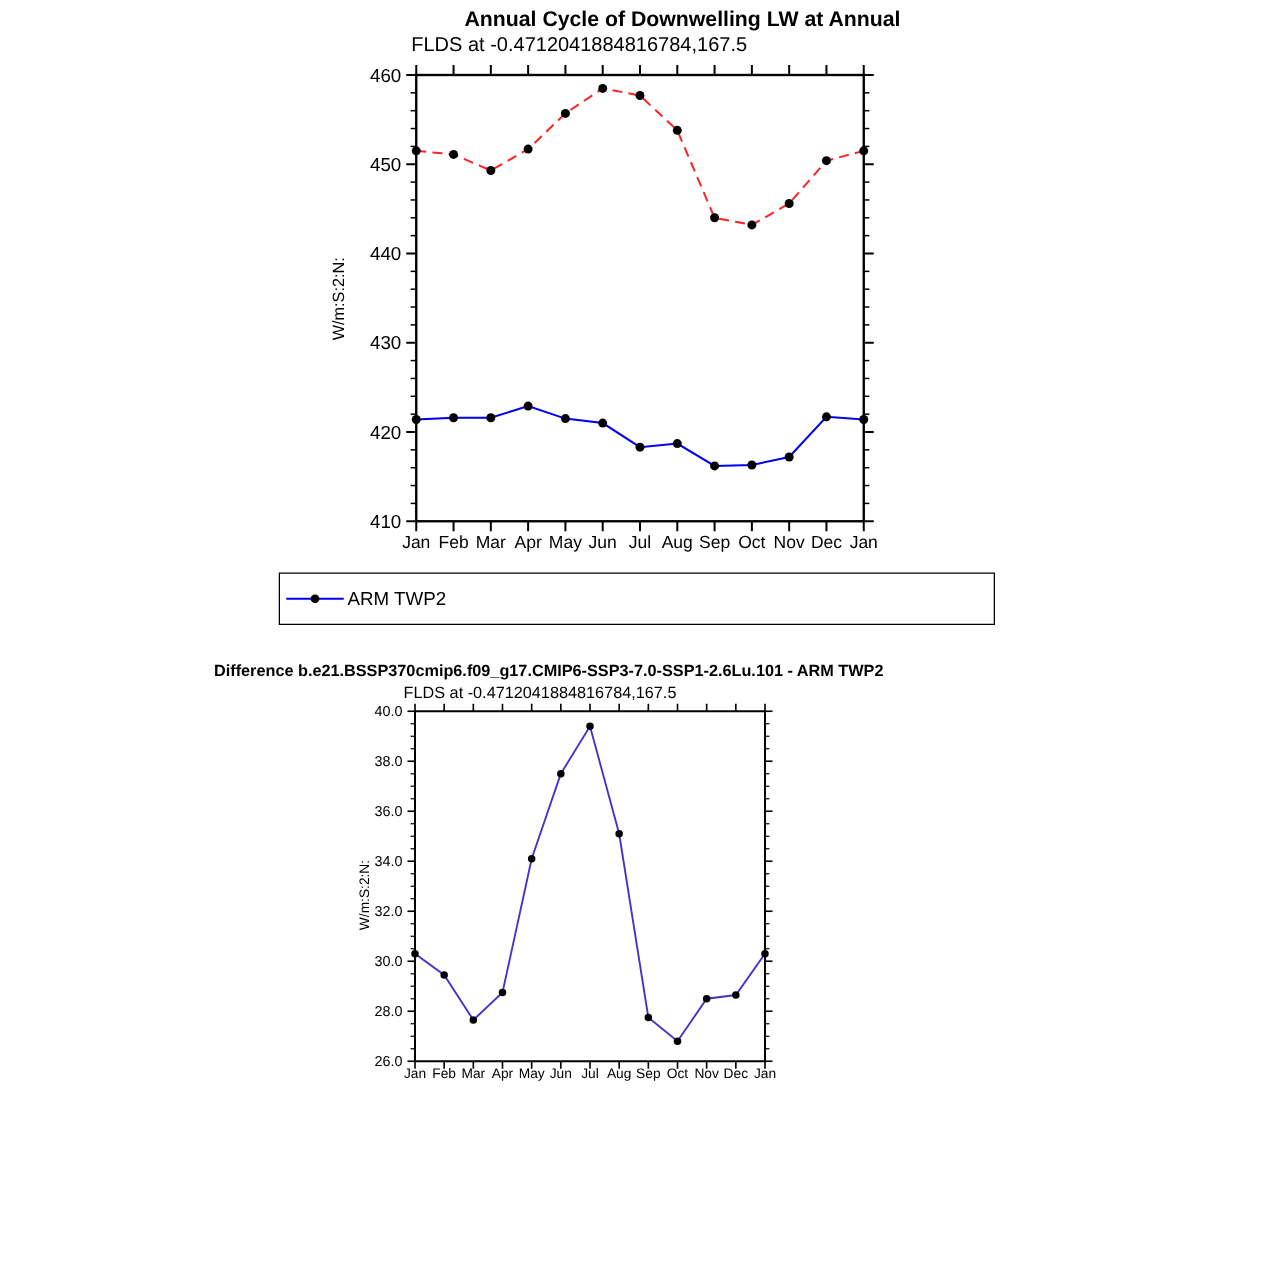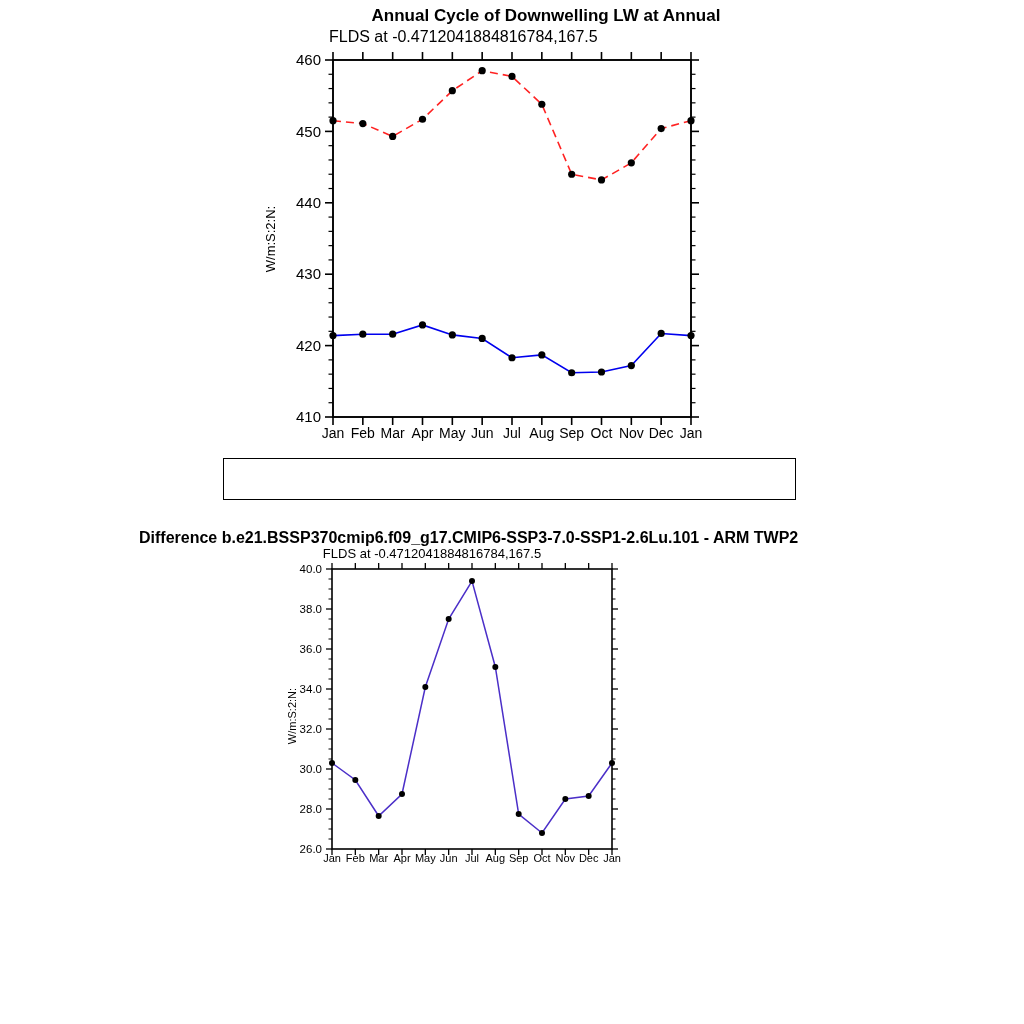--- a/index.html
+++ b/index.html
@@ -7,21 +7,21 @@
     width:1024px;height:1024px;position:relative;background:#ffffff;
     font-family:"Liberation Sans", sans-serif;color:#000;overflow:hidden;
   }
   svg text{font-family:"Liberation Sans", sans-serif;}
   .abs{position:absolute;}
   .chart-title{font-weight:bold;text-align:center;white-space:nowrap;}
   #chart1-title{left:246px;top:6px;width:600px;font-size:17px;}
   #chart1-subtitle{left:329px;top:28px;font-size:16px;white-space:nowrap;}
   #chart1-ylabel{left:191px;top:231px;width:160px;height:16px;line-height:16px;
     text-align:center;font-size:13px;transform:rotate(-90deg);transform-origin:center;white-space:nowrap;}
-  #chart2-title{left:139px;top:529px;width:600px;font-size:16px;}
+  #chart2-title{left:139px;top:529px;width:600px;font-size:13px;}
   #chart2-subtitle{left:132px;top:546px;width:600px;text-align:center;font-size:13px;white-space:nowrap;}
   #chart2-ylabel{left:222px;top:710px;width:140px;height:12px;line-height:12px;
     text-align:center;font-size:11px;transform:rotate(-90deg);transform-origin:center;white-space:nowrap;}
   #legend{
     left:223px;top:458px;width:573px;height:42px;border:1px solid #000;background:#fff;
     display:flex;flex-direction:column;justify-content:center;gap:1px;padding-left:4px;box-sizing:border-box;
   }
   .legend-row{display:flex;align-items:center;height:19px;}
   .legend-sample{width:48px;height:14px;flex:0 0 48px;}
   .legend-label{font-size:15px;white-space:nowrap;margin-left:2px;}
@@ -294,17 +294,24 @@
       <circle cx="588.6666666666667" cy="796" r="3" fill="#000000"></circle>
       <circle cx="612" cy="763" r="3" fill="#000000"></circle>
     </g>
   </svg>
 
 <div class="abs chart-title" id="chart1-title">Annual Cycle of Downwelling LW at Annual</div>
 <div class="abs" id="chart1-subtitle">FLDS at -0.4712041884816784,167.5</div>
 <div class="abs" id="chart1-ylabel">W/m:S:2:N:</div>
 
 <div class="abs" id="legend">
+  <div class="legend-row">
+    <svg class="legend-sample" viewBox="0 0 48 14">
+        <line x1="1" x2="47" y1="7" y2="7" stroke="#0000ee" stroke-width="1.6"></line>
+        <circle cx="24" cy="7" r="3.5" fill="#000000"></circle>
+      </svg>
+    <span class="legend-label">ARM TWP2</span>
+  </div>
 </div>
 
 <div class="abs chart-title" id="chart2-title">Difference b.e21.BSSP370cmip6.f09_g17.CMIP6-SSP3-7.0-SSP1-2.6Lu.101 - ARM TWP2</div>
 <div class="abs" id="chart2-subtitle">FLDS at -0.4712041884816784,167.5</div>
 <div class="abs" id="chart2-ylabel">W/m:S:2:N:</div>
 
 </body></html>

